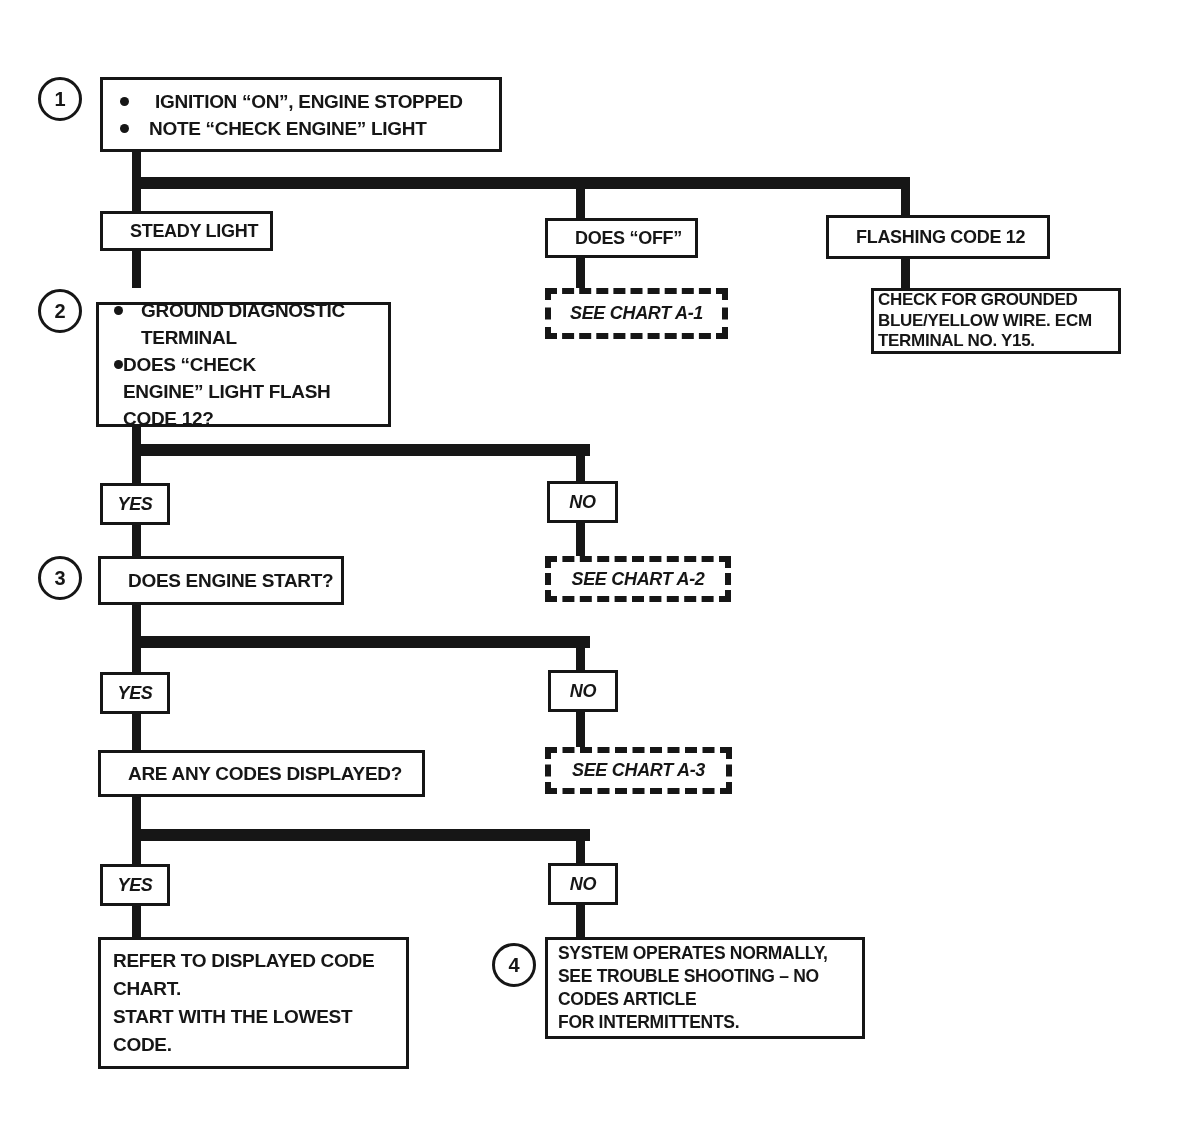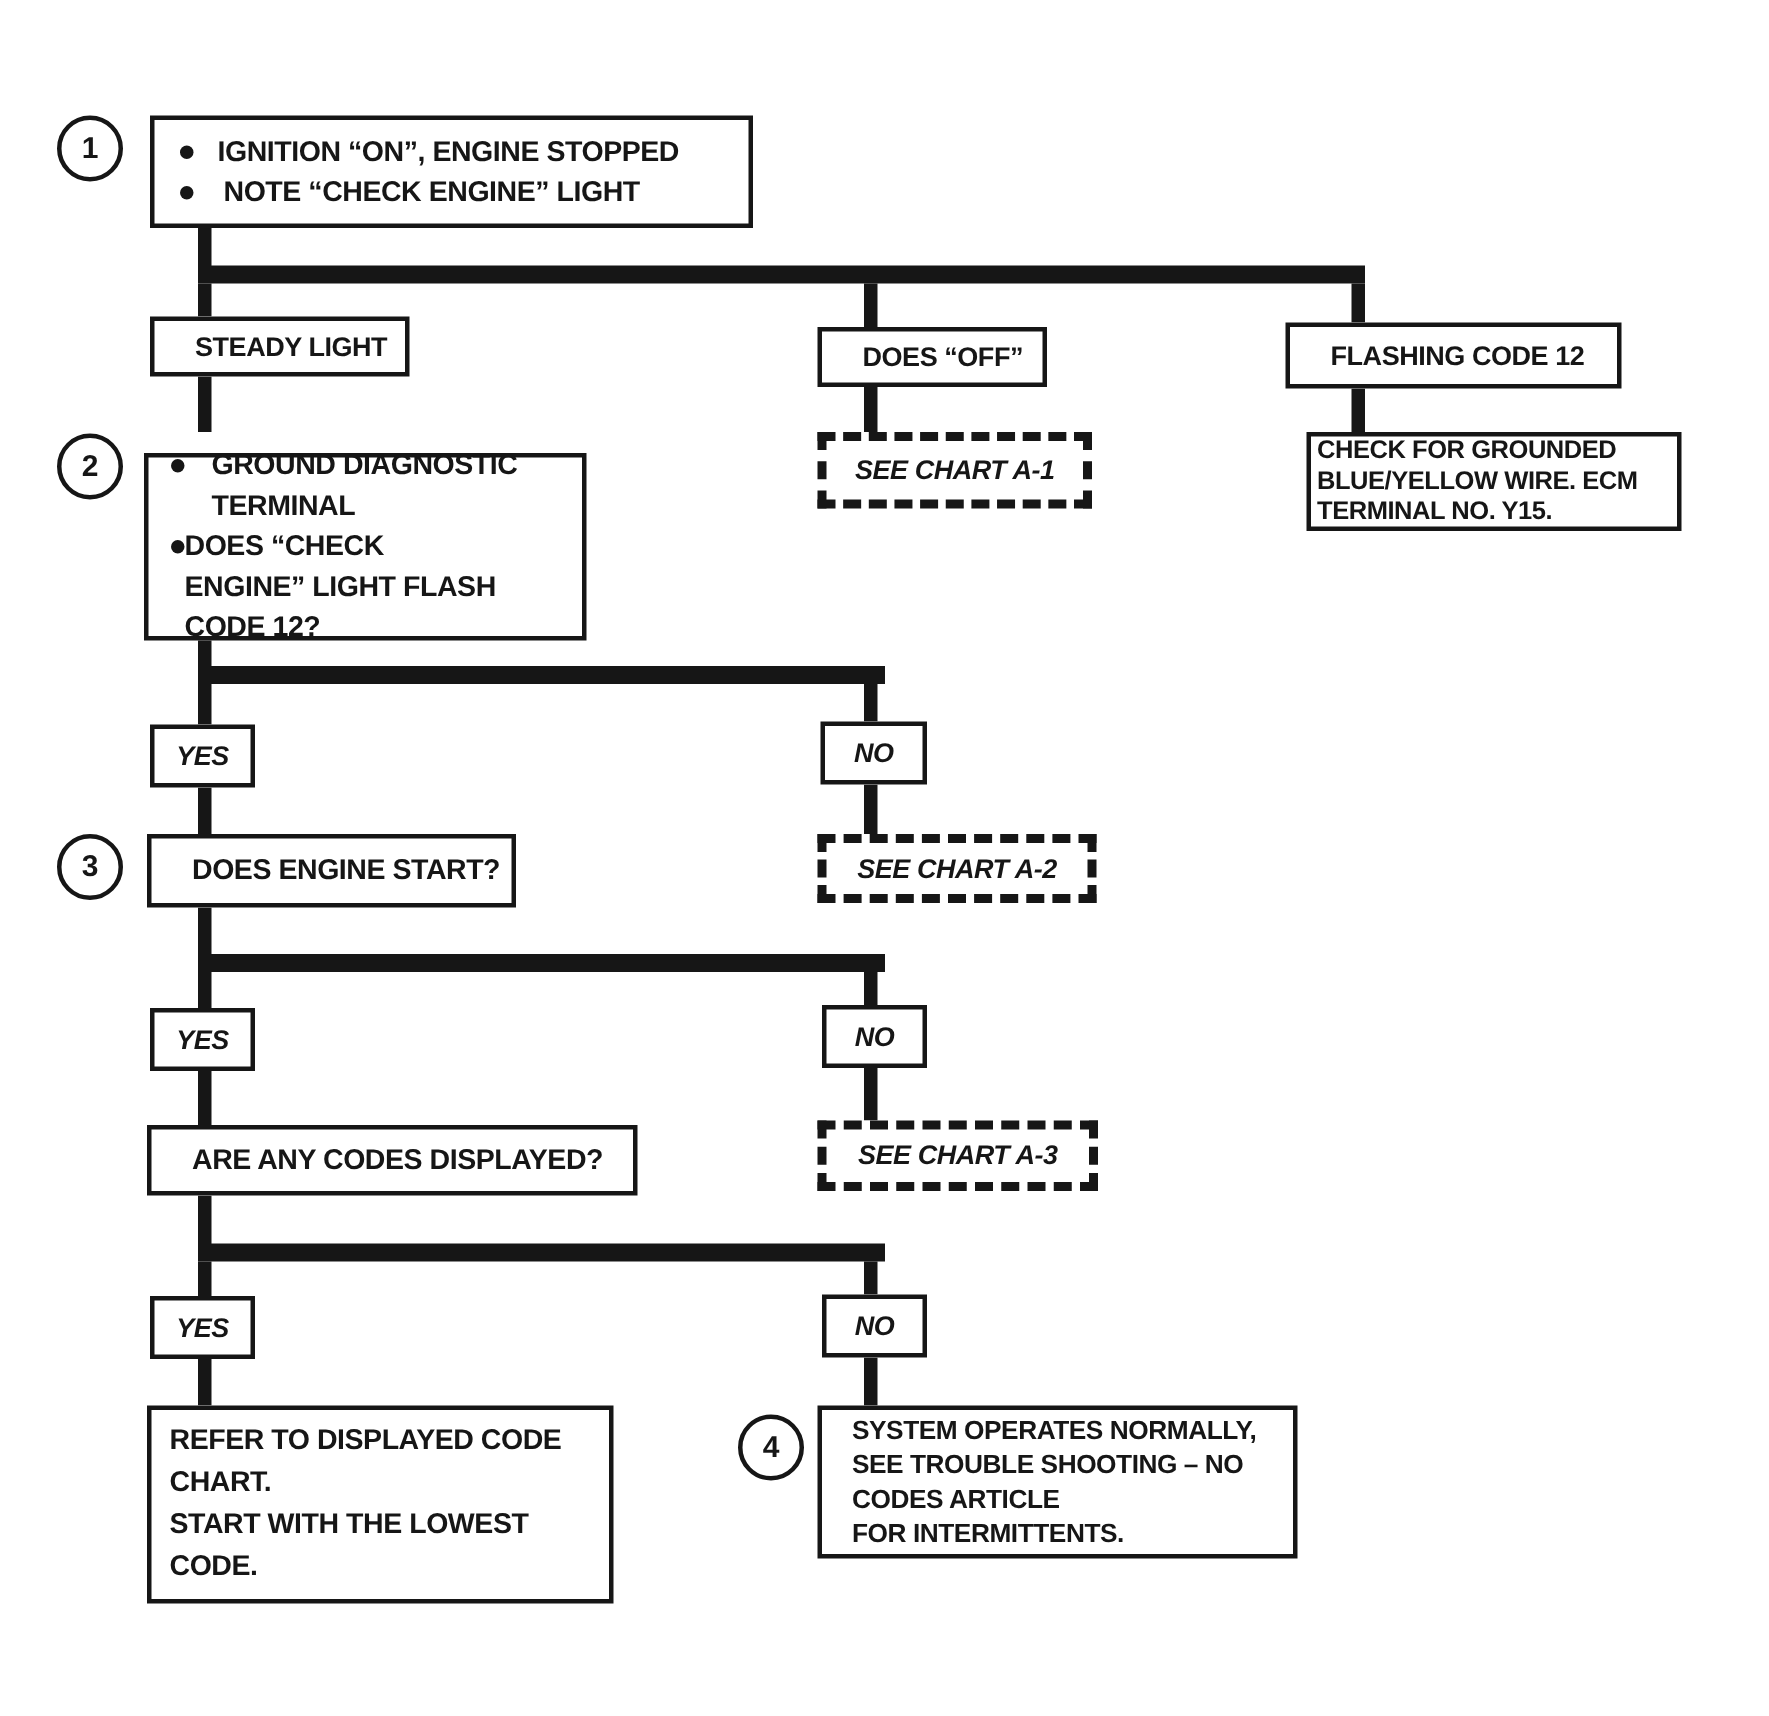--- a/index.html
+++ b/index.html
@@ -71,36 +71,36 @@
       <span>3</span>
     </div>
   <div class="circle" style="left:492px;top:943px">
       <span>4</span>
     </div>
 
   <div class="box" style="left:100px;top:77px;width:402px;height:75px;padding:0 0 0 17px">
     <div class="bullets">
       <div class="bullet-row">
         <span class="dot"></span>
-        <span class="btext" style="margin-left:16px">IGNITION “ON”, ENGINE STOPPED</span>
+        <span class="btext" style="margin-left:26px">IGNITION “ON”, ENGINE STOPPED</span>
       </div>
       <div class="bullet-row">
         <span class="dot"></span>
         <span class="btext" style="margin-left:20px">NOTE “CHECK ENGINE” LIGHT</span>
       </div>
     </div>
   </div>
 
   <div class="box leftpad" style="left:100px;top:211px;width:173px;height:40px;font-size:18px">
     <span>STEADY LIGHT</span>
   </div>
   <div class="box leftpad" style="left:545px;top:218px;width:153px;height:40px;font-size:18px">
     <span>DOES “OFF”</span>
   </div>
-  <div class="box leftpad" style="left:857px;top:215px;width:224px;height:44px;font-size:18px">
+  <div class="box leftpad" style="left:826px;top:215px;width:224px;height:44px;font-size:18px">
     <span>FLASHING CODE 12</span>
   </div>
 
   <div class="box dashed center" style="left:545px;top:288px;width:183px;height:51px;font-size:18px">
     <span>SEE CHART A-1</span>
   </div>
 
   <div class="box" style="left:871px;top:288px;width:250px;height:66px;padding:2px 4px;font-size:17px">
     <div class="lines-block" style="line-height:20.5px">
       <span>CHECK FOR GROUNDED</span>
@@ -159,21 +159,21 @@
 
   <div class="box" style="left:98px;top:937px;width:311px;height:132px;padding:10px 12px">
     <div class="lines-block" style="line-height:28px">
       <span>REFER TO DISPLAYED CODE</span>
       <span>CHART.</span>
       <span>START WITH THE LOWEST</span>
       <span>CODE.</span>
     </div>
   </div>
 
-  <div class="box" style="left:545px;top:937px;width:320px;height:102px;padding:4px 20px;font-size:17.5px">
+  <div class="box" style="left:545px;top:937px;width:320px;height:102px;padding:4px 10px;font-size:17.5px">
     <div class="lines-block" style="line-height:23px">
       <span>SYSTEM OPERATES NORMALLY,</span>
       <span>SEE TROUBLE SHOOTING  –  NO</span>
       <span>CODES ARTICLE</span>
       <span>FOR INTERMITTENTS.</span>
     </div>
   </div>
 
 </div>
 

